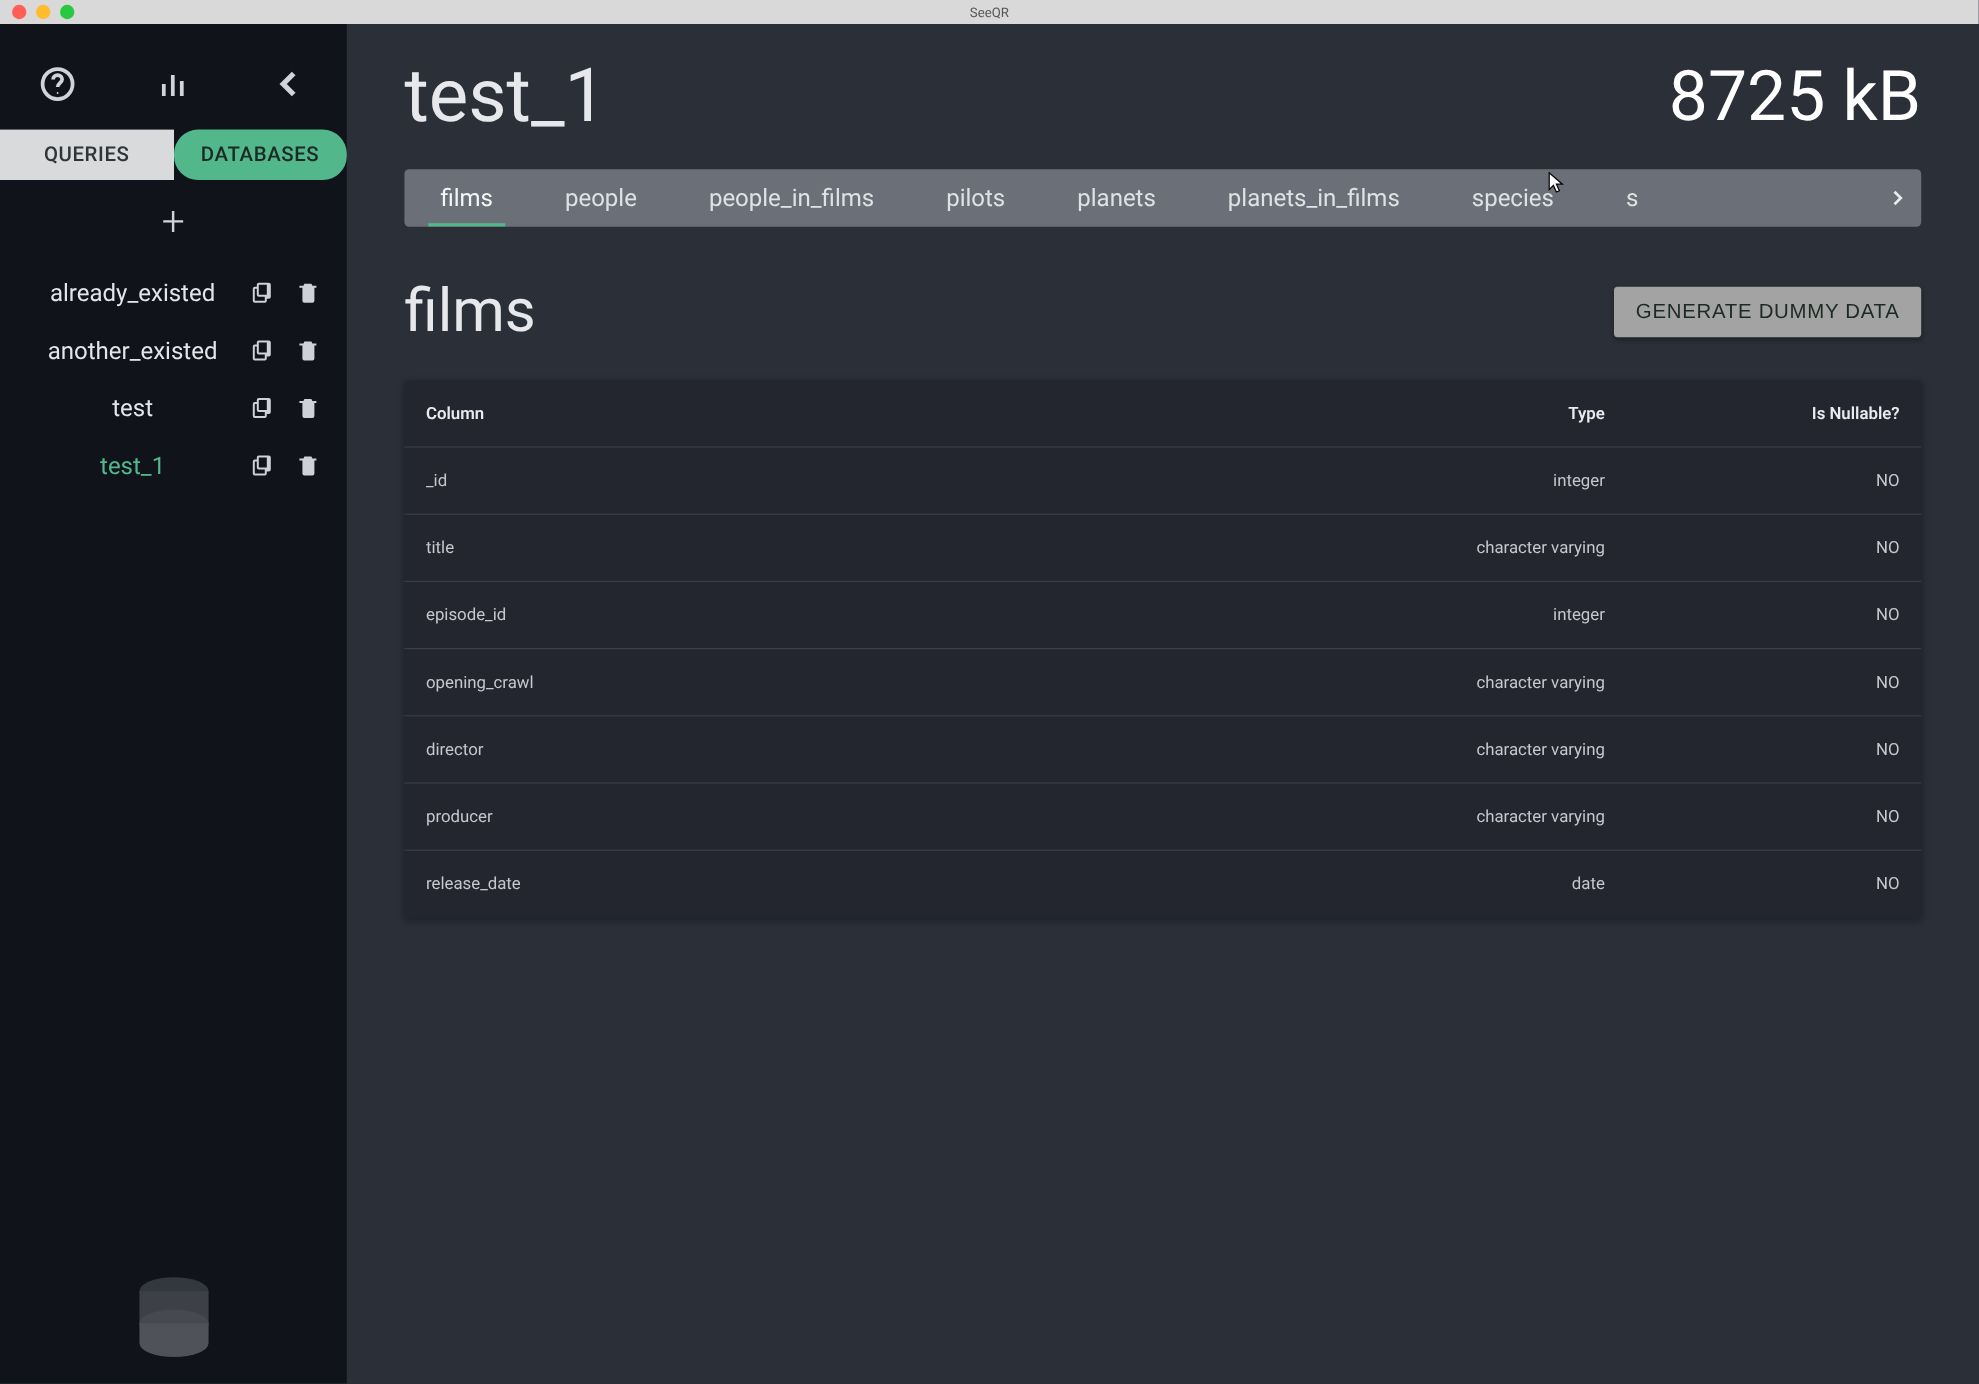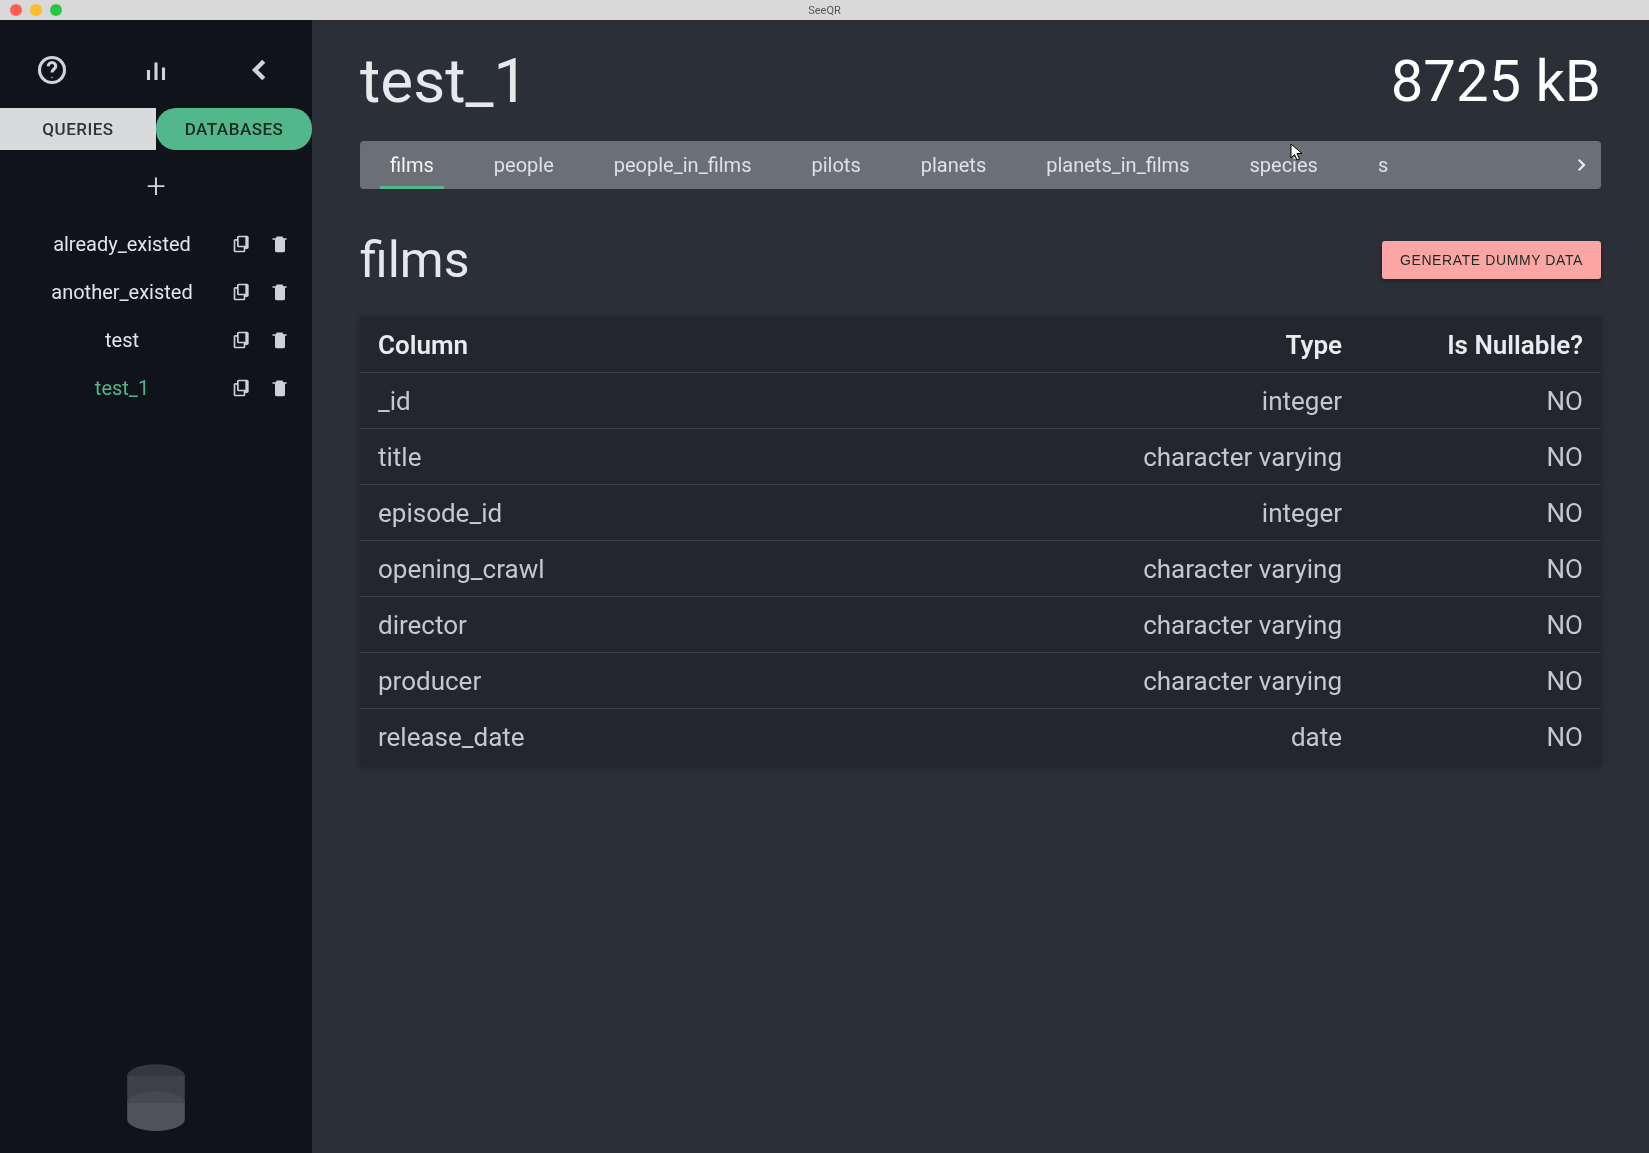--- a/index.html
+++ b/index.html
@@ -33,21 +33,21 @@
     .tl.yellow { background: #febc2e; }
     .tl.green { background: #28c840; }
     .titlebar .title { position: absolute; left: 50%; transform: translateX(-50%); }
 
     .app {
       flex: 1;
       display: flex;
       min-height: 0;
     }
     .sidebar {
-      width: 312px;
+      width: 289px;
       background: #10131a;
       display: flex;
       flex-direction: column;
       position: relative;
     }
     .sb-top {
       display: flex;
       align-items: center;
       justify-content: space-around;
       height: 88px;
@@ -171,44 +171,44 @@
 
     .table-head-row {
       display:flex;
       align-items:center;
       justify-content:space-between;
       margin-top: 42px;
       margin-bottom: 28px;
     }
     .table-title { font-size:50px; font-weight:400; color:#e6e8eb; }
     .gen-btn {
-      background:#fca5a5;
+      background:#a3a3a3;
       color:#1b2a22;
       border:none;
       padding: 11px 18px;
-      font-size:14px;
+      font-size:17px;
       font-weight:500;
       letter-spacing:0.6px;
       border-radius:3px;
       cursor:pointer;
       box-shadow: 0 2px 4px rgba(0,0,0,0.3);
     }
 
     .schema-table {
       background:#23262e;
       border-radius:3px;
       box-shadow: 0 2px 6px rgba(0,0,0,0.3);
     }
     .schema-row {
       display:flex;
       align-items:center;
       border-bottom:1px solid #3a3e47;
       padding: 0 18px;
       height:56px;
-      font-size:26px;
+      font-size:14px;
       color:#c5c8cd;
     }
     .schema-row.header { font-weight:600; color:#e9ebee; }
     .schema-row:last-child { border-bottom:none; }
     .col-a { flex: 0 0 50%; }
     .col-b { flex: 0 0 30%; text-align:right; }
     .col-c { flex: 0 0 20%; text-align:right; }
 
     .cursor-ptr {
       position:absolute;

